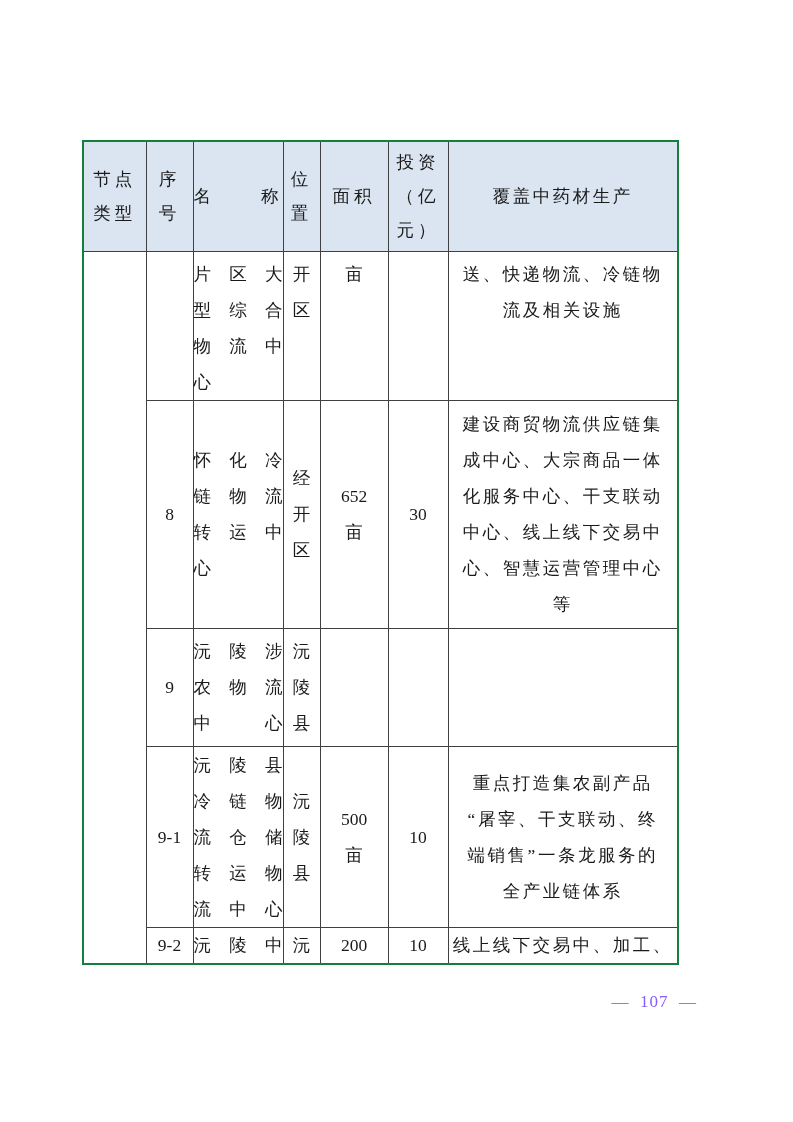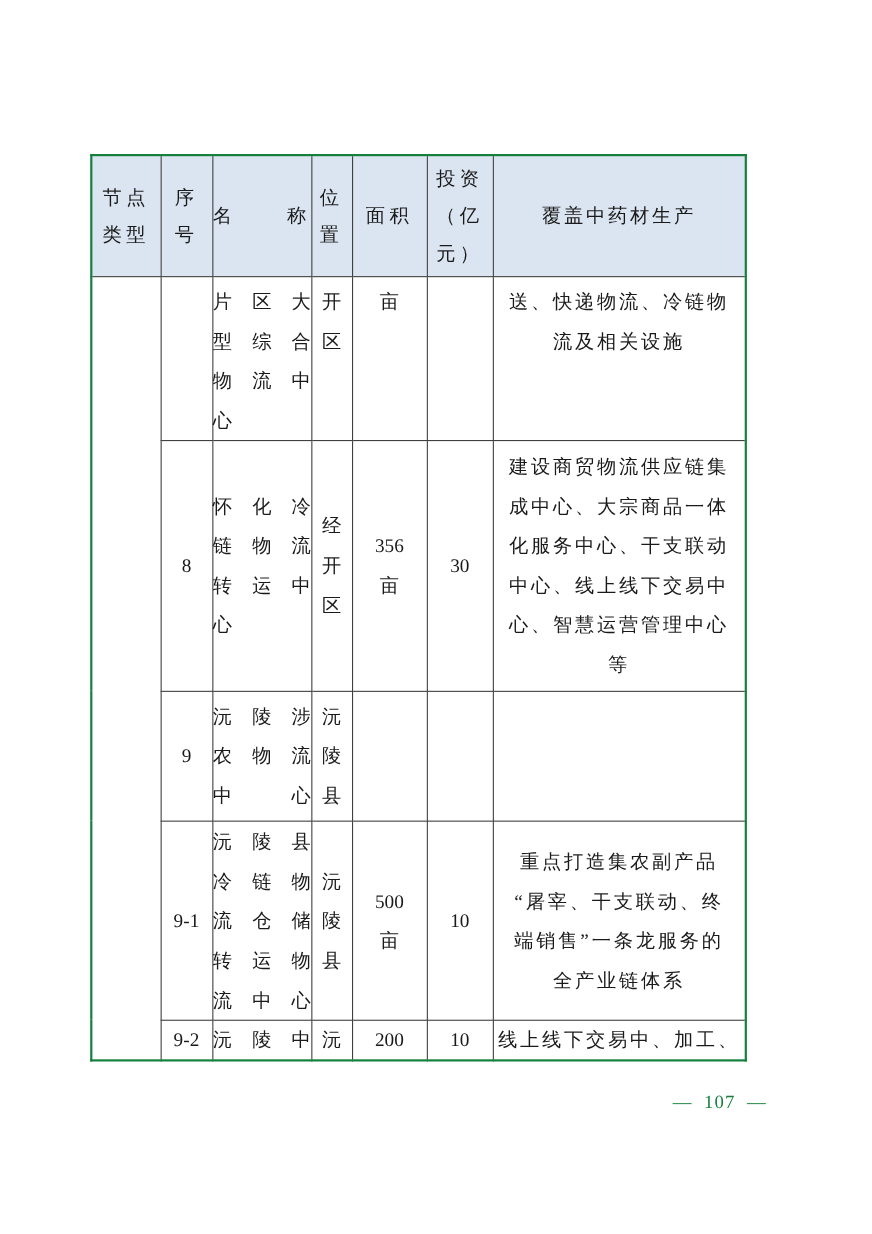--- a/index.html
+++ b/index.html
@@ -73,21 +73,21 @@
   tr.tr-cont td { vertical-align: top; padding-top: 4px; }
   tr.tr-cont td.c-name { padding-top: 4px; }
   
   tr.tr-9-2 td { line-height: 30px; overflow: hidden; }
   .page-number {
     position: absolute;
     top: 992px;
     right: 96px;
     font-size: 17px;
     letter-spacing: 1px;
-    color: #15803d;
+    color: #8b5cf6;
     white-space: pre;
   }
 </style>
 </head>
 <body>
 
 <div class="page">
 
   <table class="doc-table">
     <colgroup>
@@ -165,21 +165,21 @@
             <div class="line">链物流</div>
             <div class="line">转运中</div>
             <div class="line">心</div>
           </td>
         <td class="c-loc">
             <div class="line">经</div>
             <div class="line">开</div>
             <div class="line">区</div>
           </td>
         <td class="c-area">
-            <div class="line">356</div>
+            <div class="line">652</div>
             <div class="line">亩</div>
           </td>
         <td class="c-inv">
             <div class="line">30</div>
           </td>
         <td class="c-func">
             <div class="line">建设商贸物流供应链集</div>
             <div class="line">成中心、大宗商品一体</div>
             <div class="line">化服务中心、干支联动</div>
             <div class="line">中心、线上线下交易中</div>

